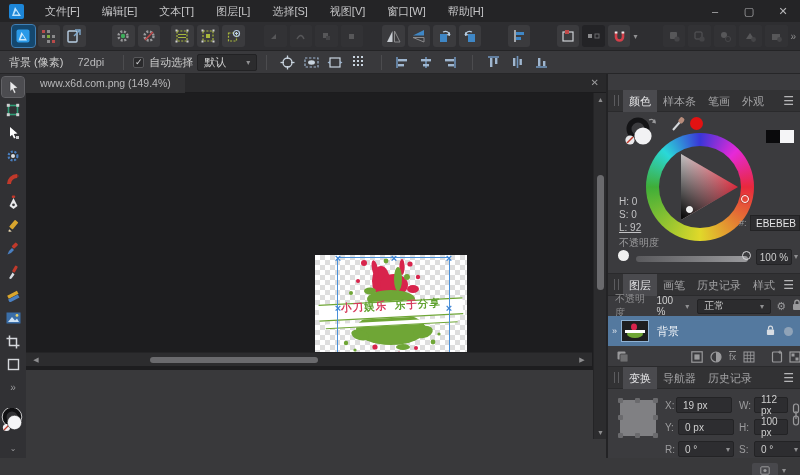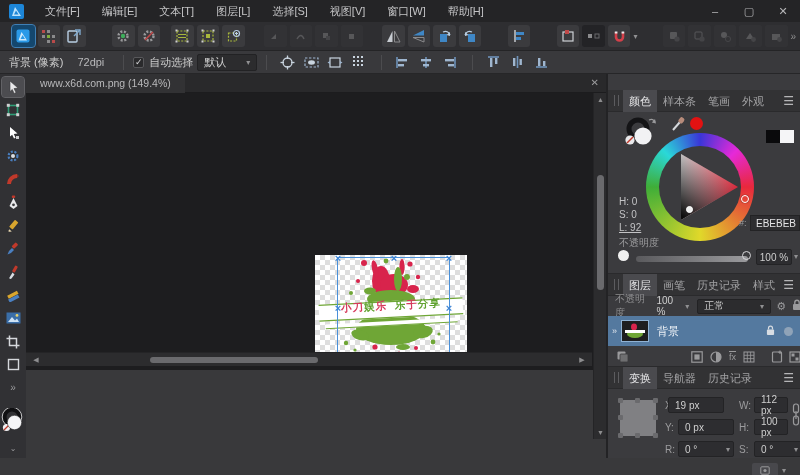--- a/index.html
+++ b/index.html
@@ -735,21 +735,21 @@
         <i style="left:-2px;top:-2px;"></i>
           <i style="left:15px;top:-2px;"></i>
           <i style="right:-2px;top:-2px;"></i>
         <i style="left:-2px;top:15px;"></i>
           <i style="right:-2px;top:15px;"></i>
         <i style="left:-2px;bottom:-2px;"></i>
           <i style="left:15px;bottom:-2px;"></i>
           <i style="right:-2px;bottom:-2px;"></i>
       </div>
       <span class="flabel" style="left:57px;top:33px;">X:</span>
-      <div class="fieldbox" style="left:60px;top:30px;width:56px;text-align:center;">19 px</div>
+      <div class="fieldbox" style="left:68px;top:30px;width:56px;text-align:center;">19 px</div>
       <span class="flabel" style="left:131px;top:33px;">W:</span>
       <div class="fieldbox" style="left:146px;top:30px;width:34px;">112 px</div>
       <span class="flabel" style="left:57px;top:55px;">Y:</span>
       <div class="fieldbox" style="left:70px;top:52px;width:56px;">0 px</div>
       <span class="flabel" style="left:131px;top:55px;">H:</span>
       <div class="fieldbox" style="left:146px;top:52px;width:34px;">100 px</div>
       <div style="position:absolute;left:184px;top:36px;">
         <svg width="8" height="26" viewBox="0 0 8 26">
             <rect x="1.5" y="1" width="5" height="9" rx="2.4" fill="none" stroke="#9a9a9c" stroke-width="1.2"></rect>
             <rect x="1.5" y="13" width="5" height="9" rx="2.4" fill="none" stroke="#9a9a9c" stroke-width="1.2"></rect>

